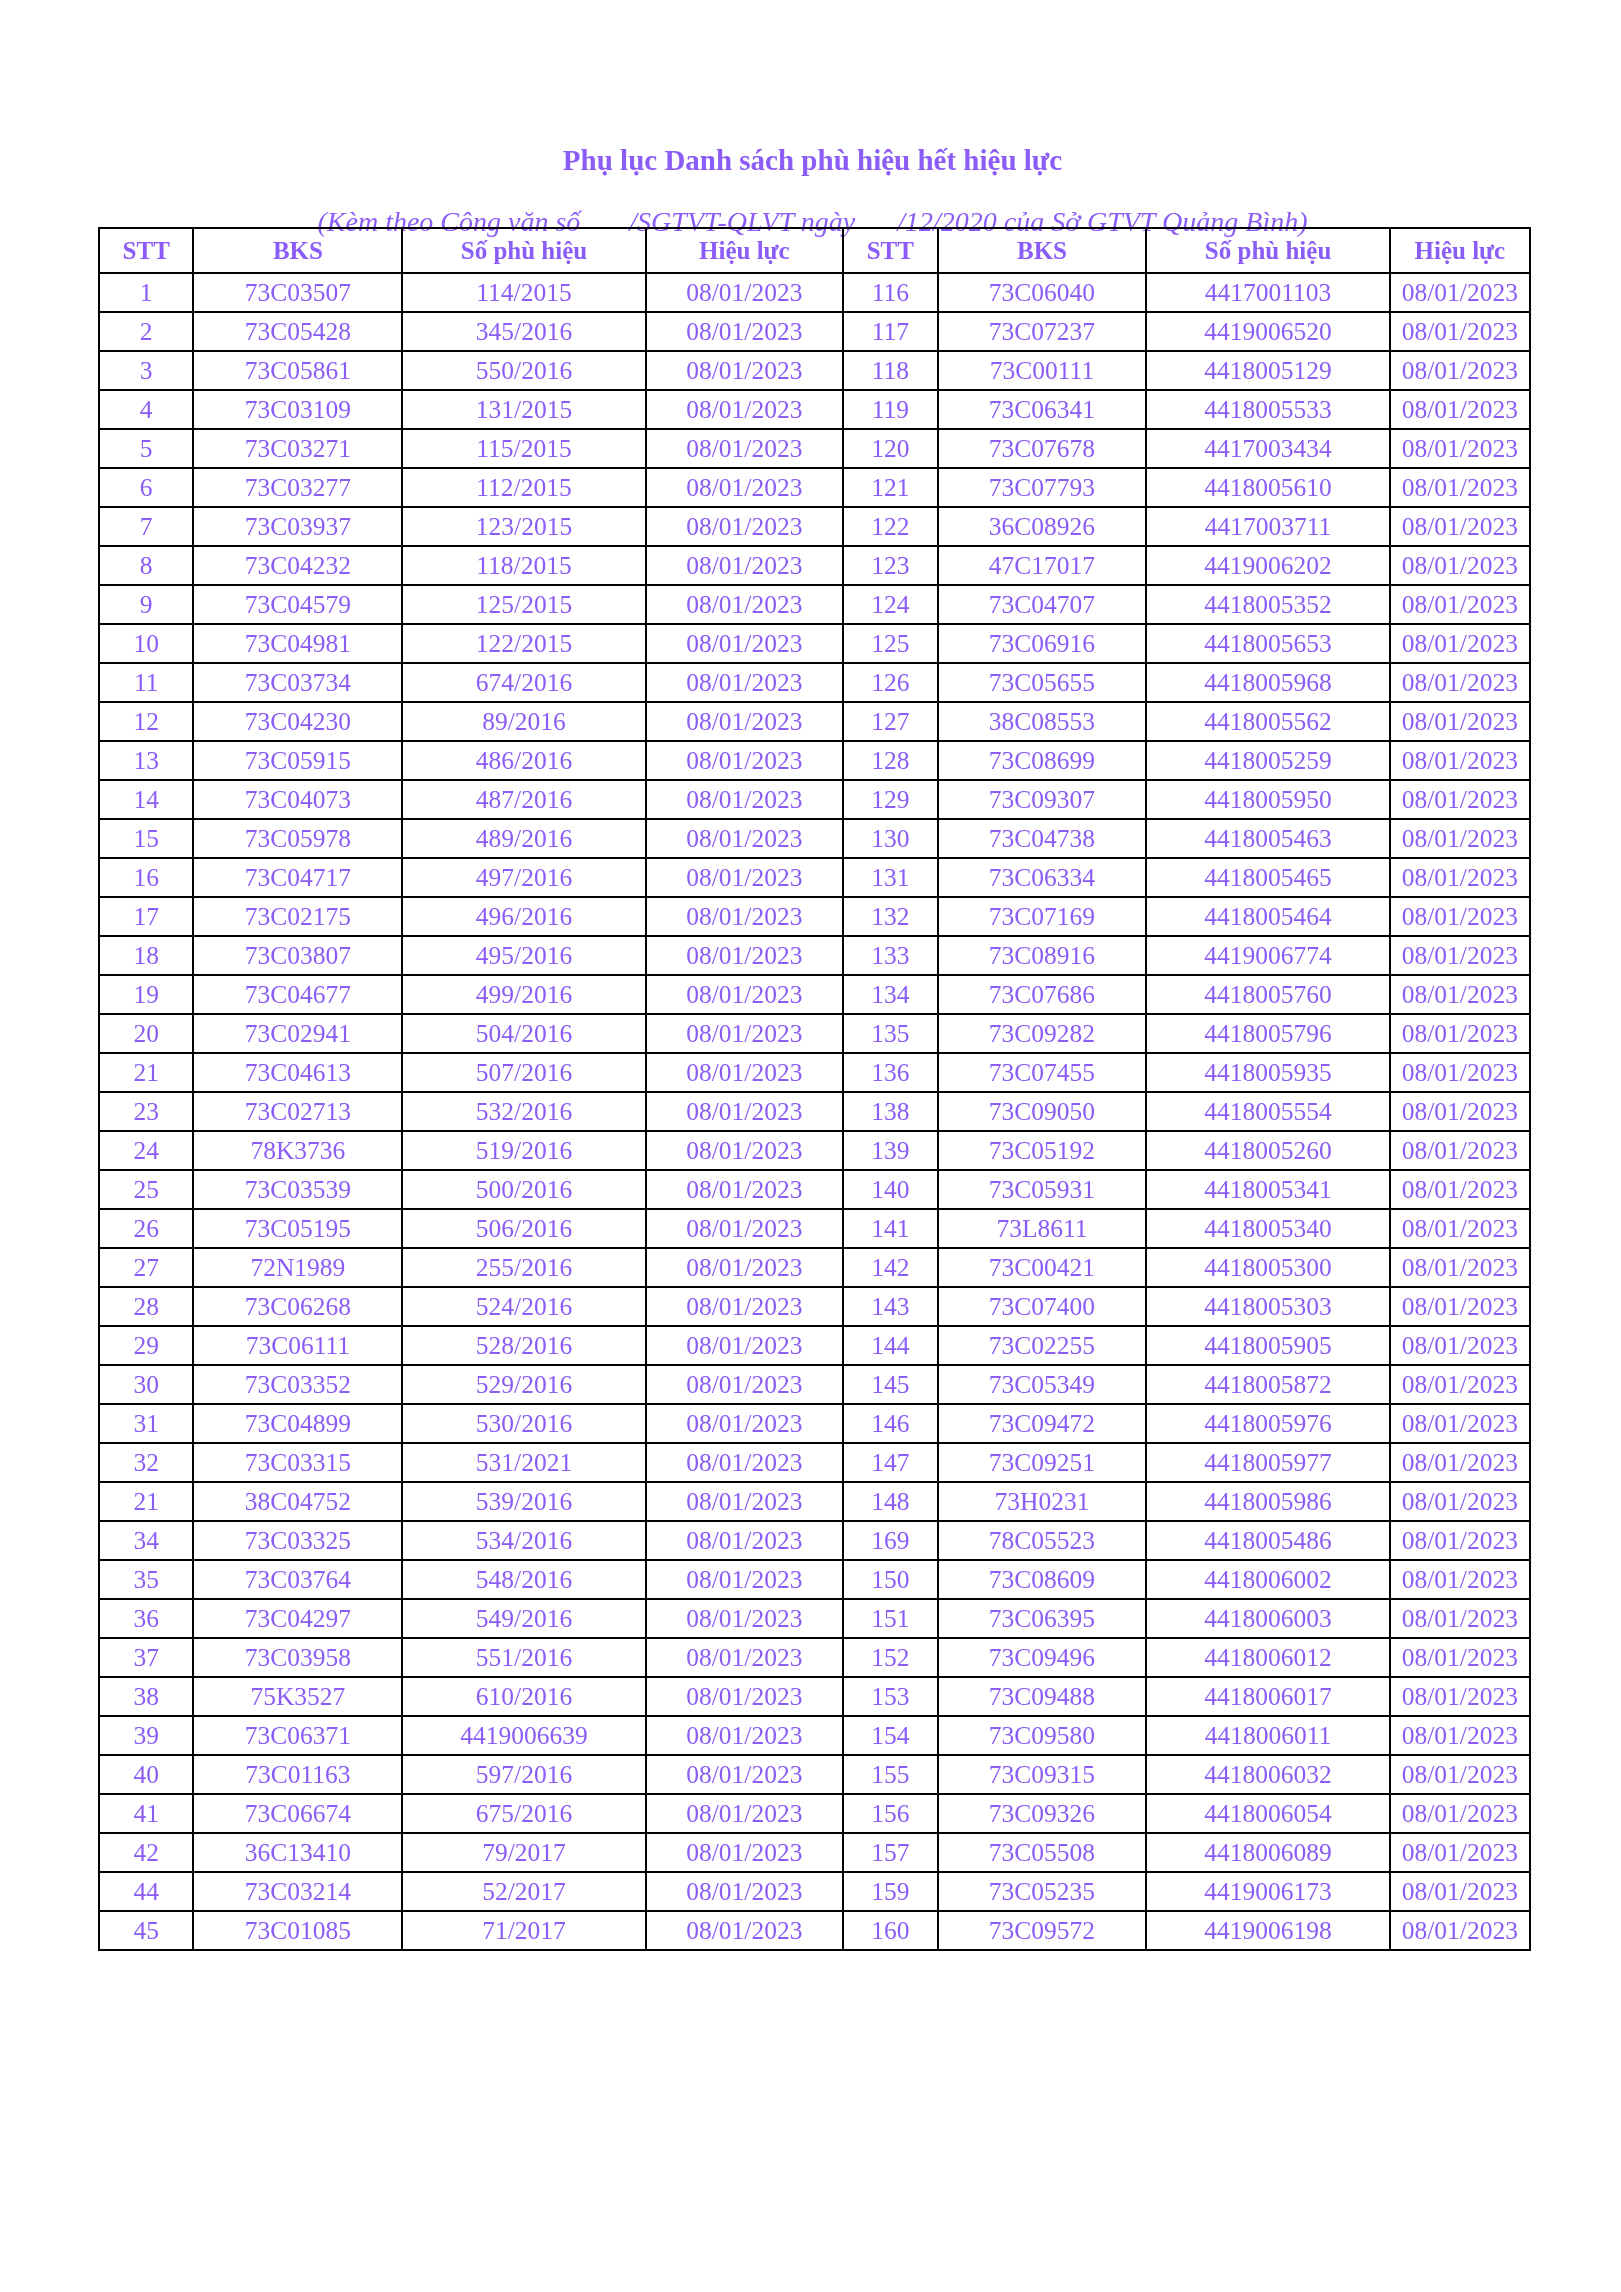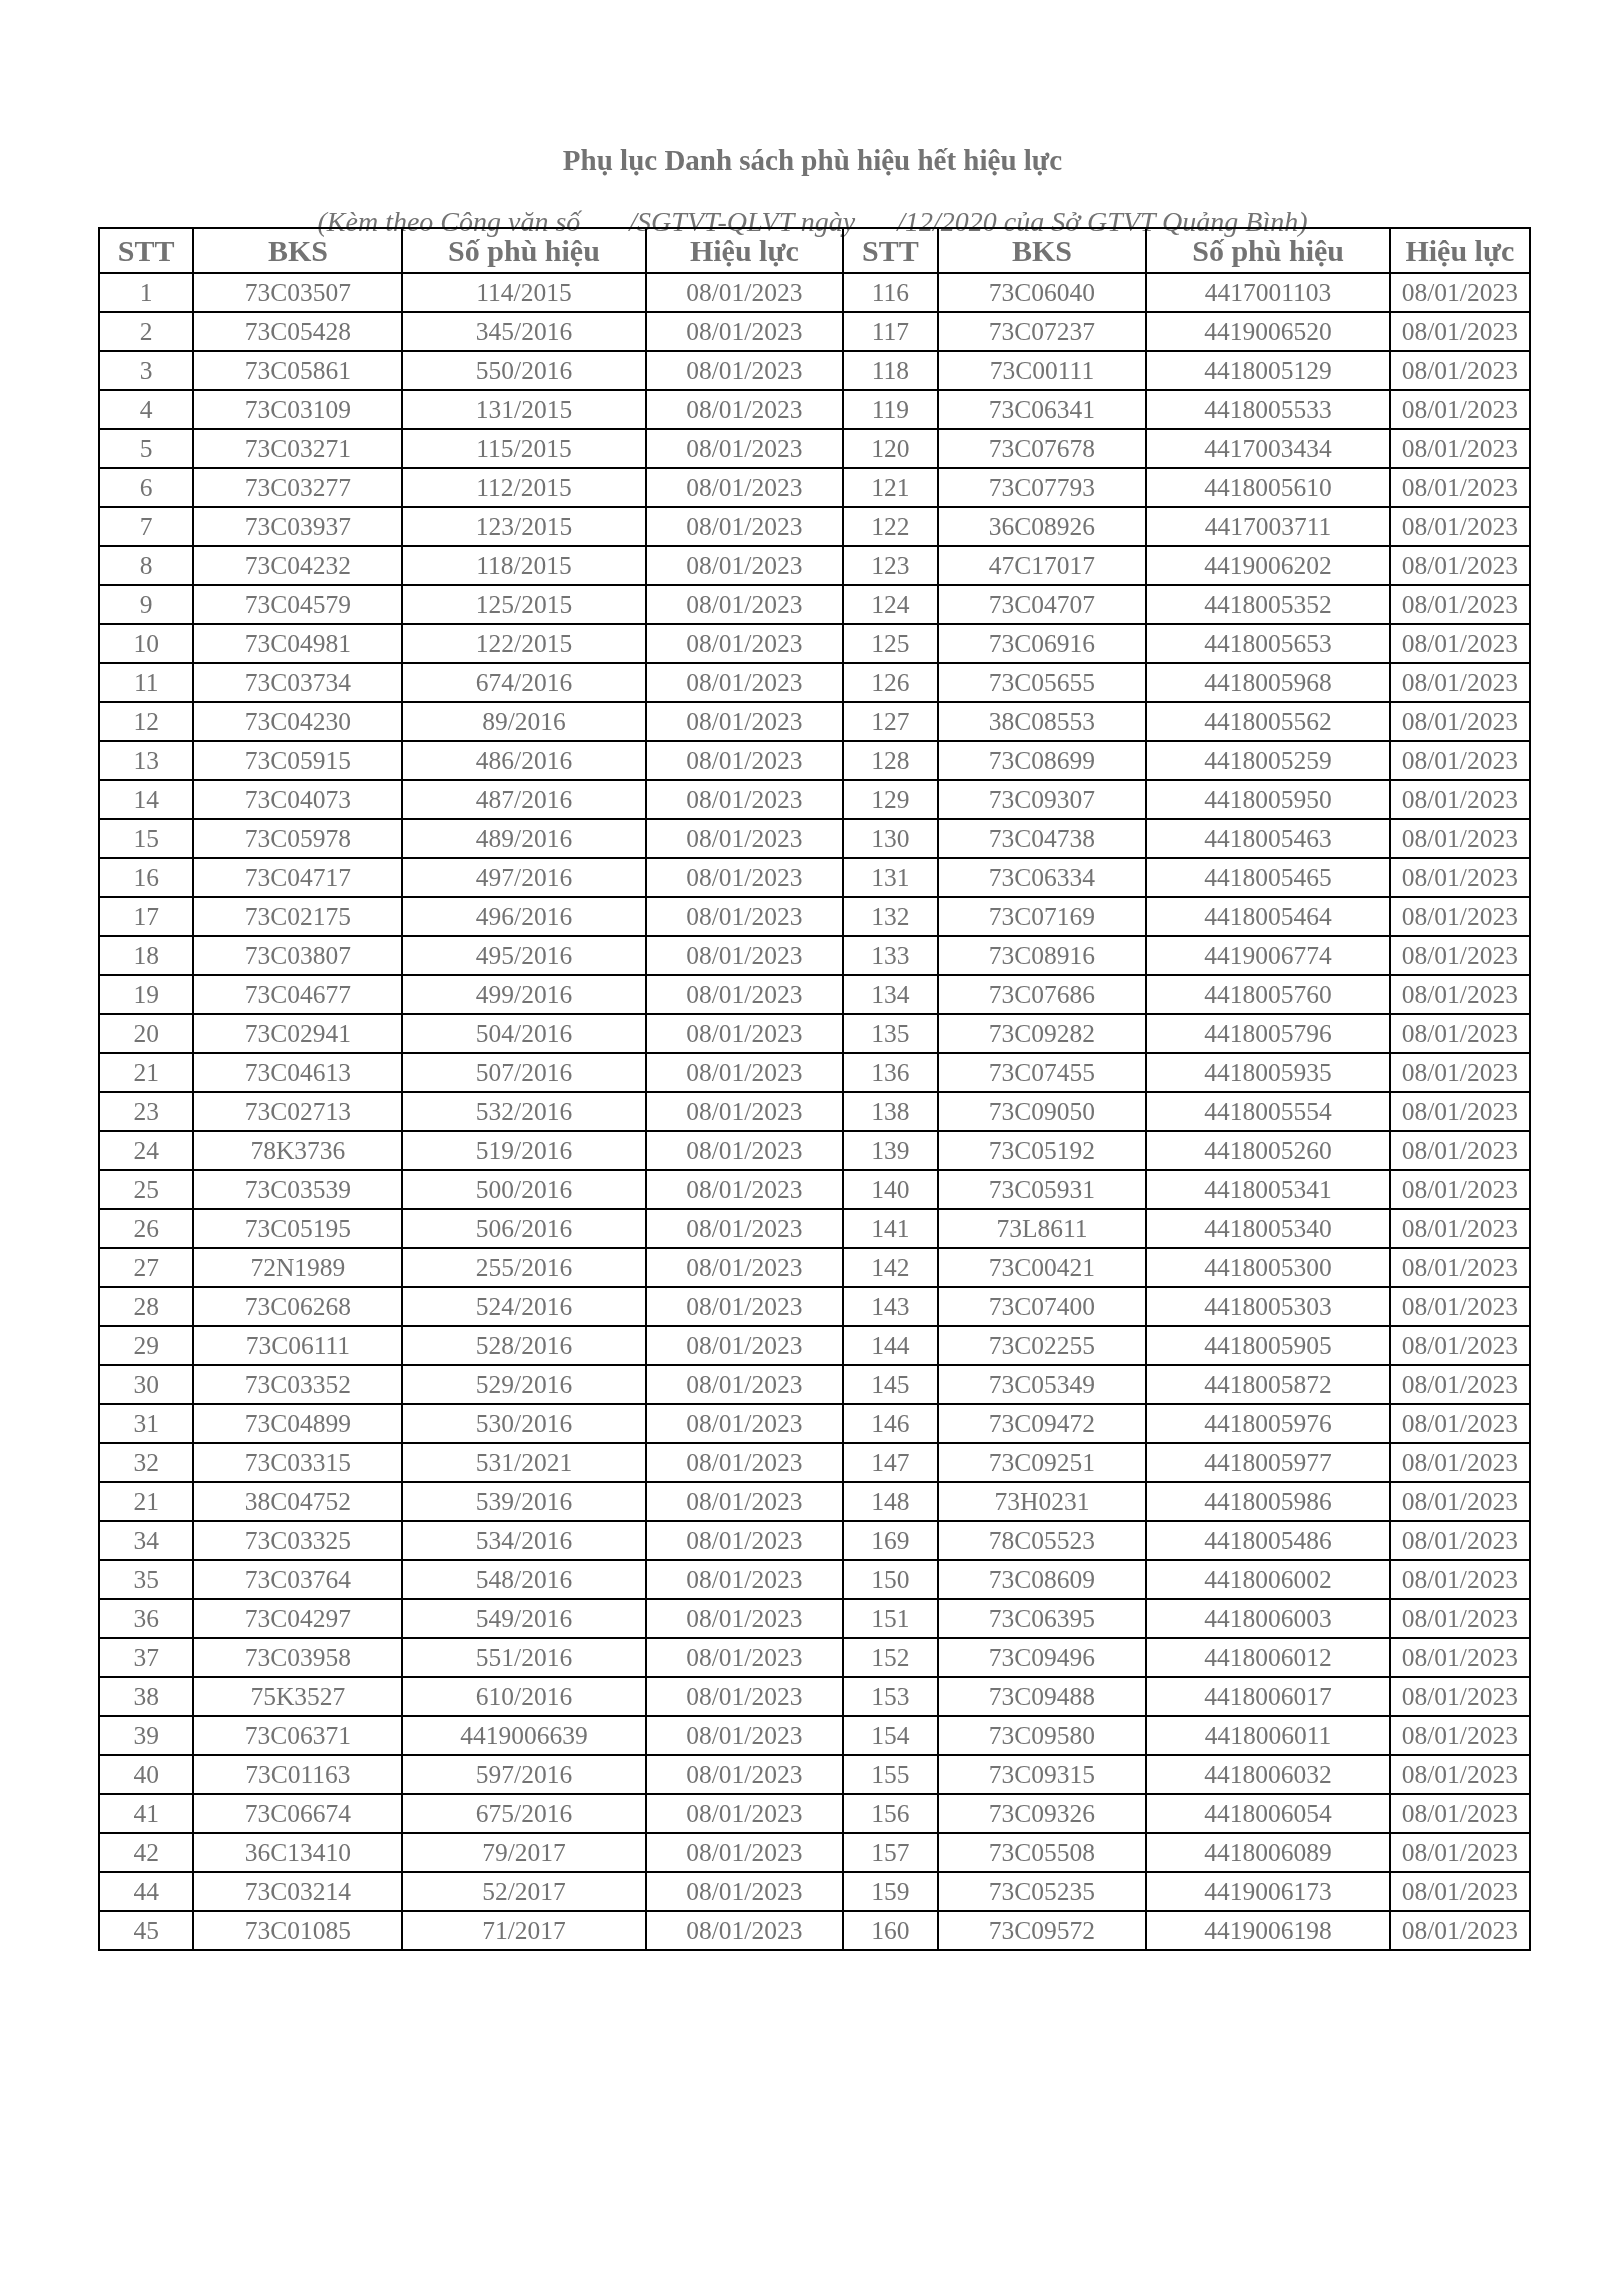--- a/index.html
+++ b/index.html
@@ -2,21 +2,21 @@
 <html><head>
 <meta charset="utf-8">
 <style>
   * { box-sizing: border-box; }
   html, body { margin: 0; padding: 0; background: #ffffff; }
   .page {
     position: relative;
     width: 1621px;
     height: 2293px;
     background: #ffffff;
-    color: #737373;
+    color: #8b5cf6;
     font-family: "Liberation Serif", serif;
   }
   .title {
     position: absolute;
     top: 145px;
     left: 94px;
     width: 1437px;
     text-align: center;
     font-weight: bold;
     font-size: 29px;
@@ -46,21 +46,21 @@
   }
   .badge-table th, .badge-table td {
     border: 2px solid #000;
     text-align: center;
     vertical-align: middle;
     padding: 0 3.9px;
     overflow: hidden;
     white-space: nowrap;
   }
   .badge-table th {
-    font-size: 30px;
+    font-size: 25px;
     font-weight: bold;
     height: 45px;
   }
   .badge-table td {
     font-size: 25.5px;
     height: 39px;
   }
   col.c-stt  { width: 6.6%; }
   col.c-bks  { width: 14.6%; }
   col.c-sph  { width: 17.0%; }

